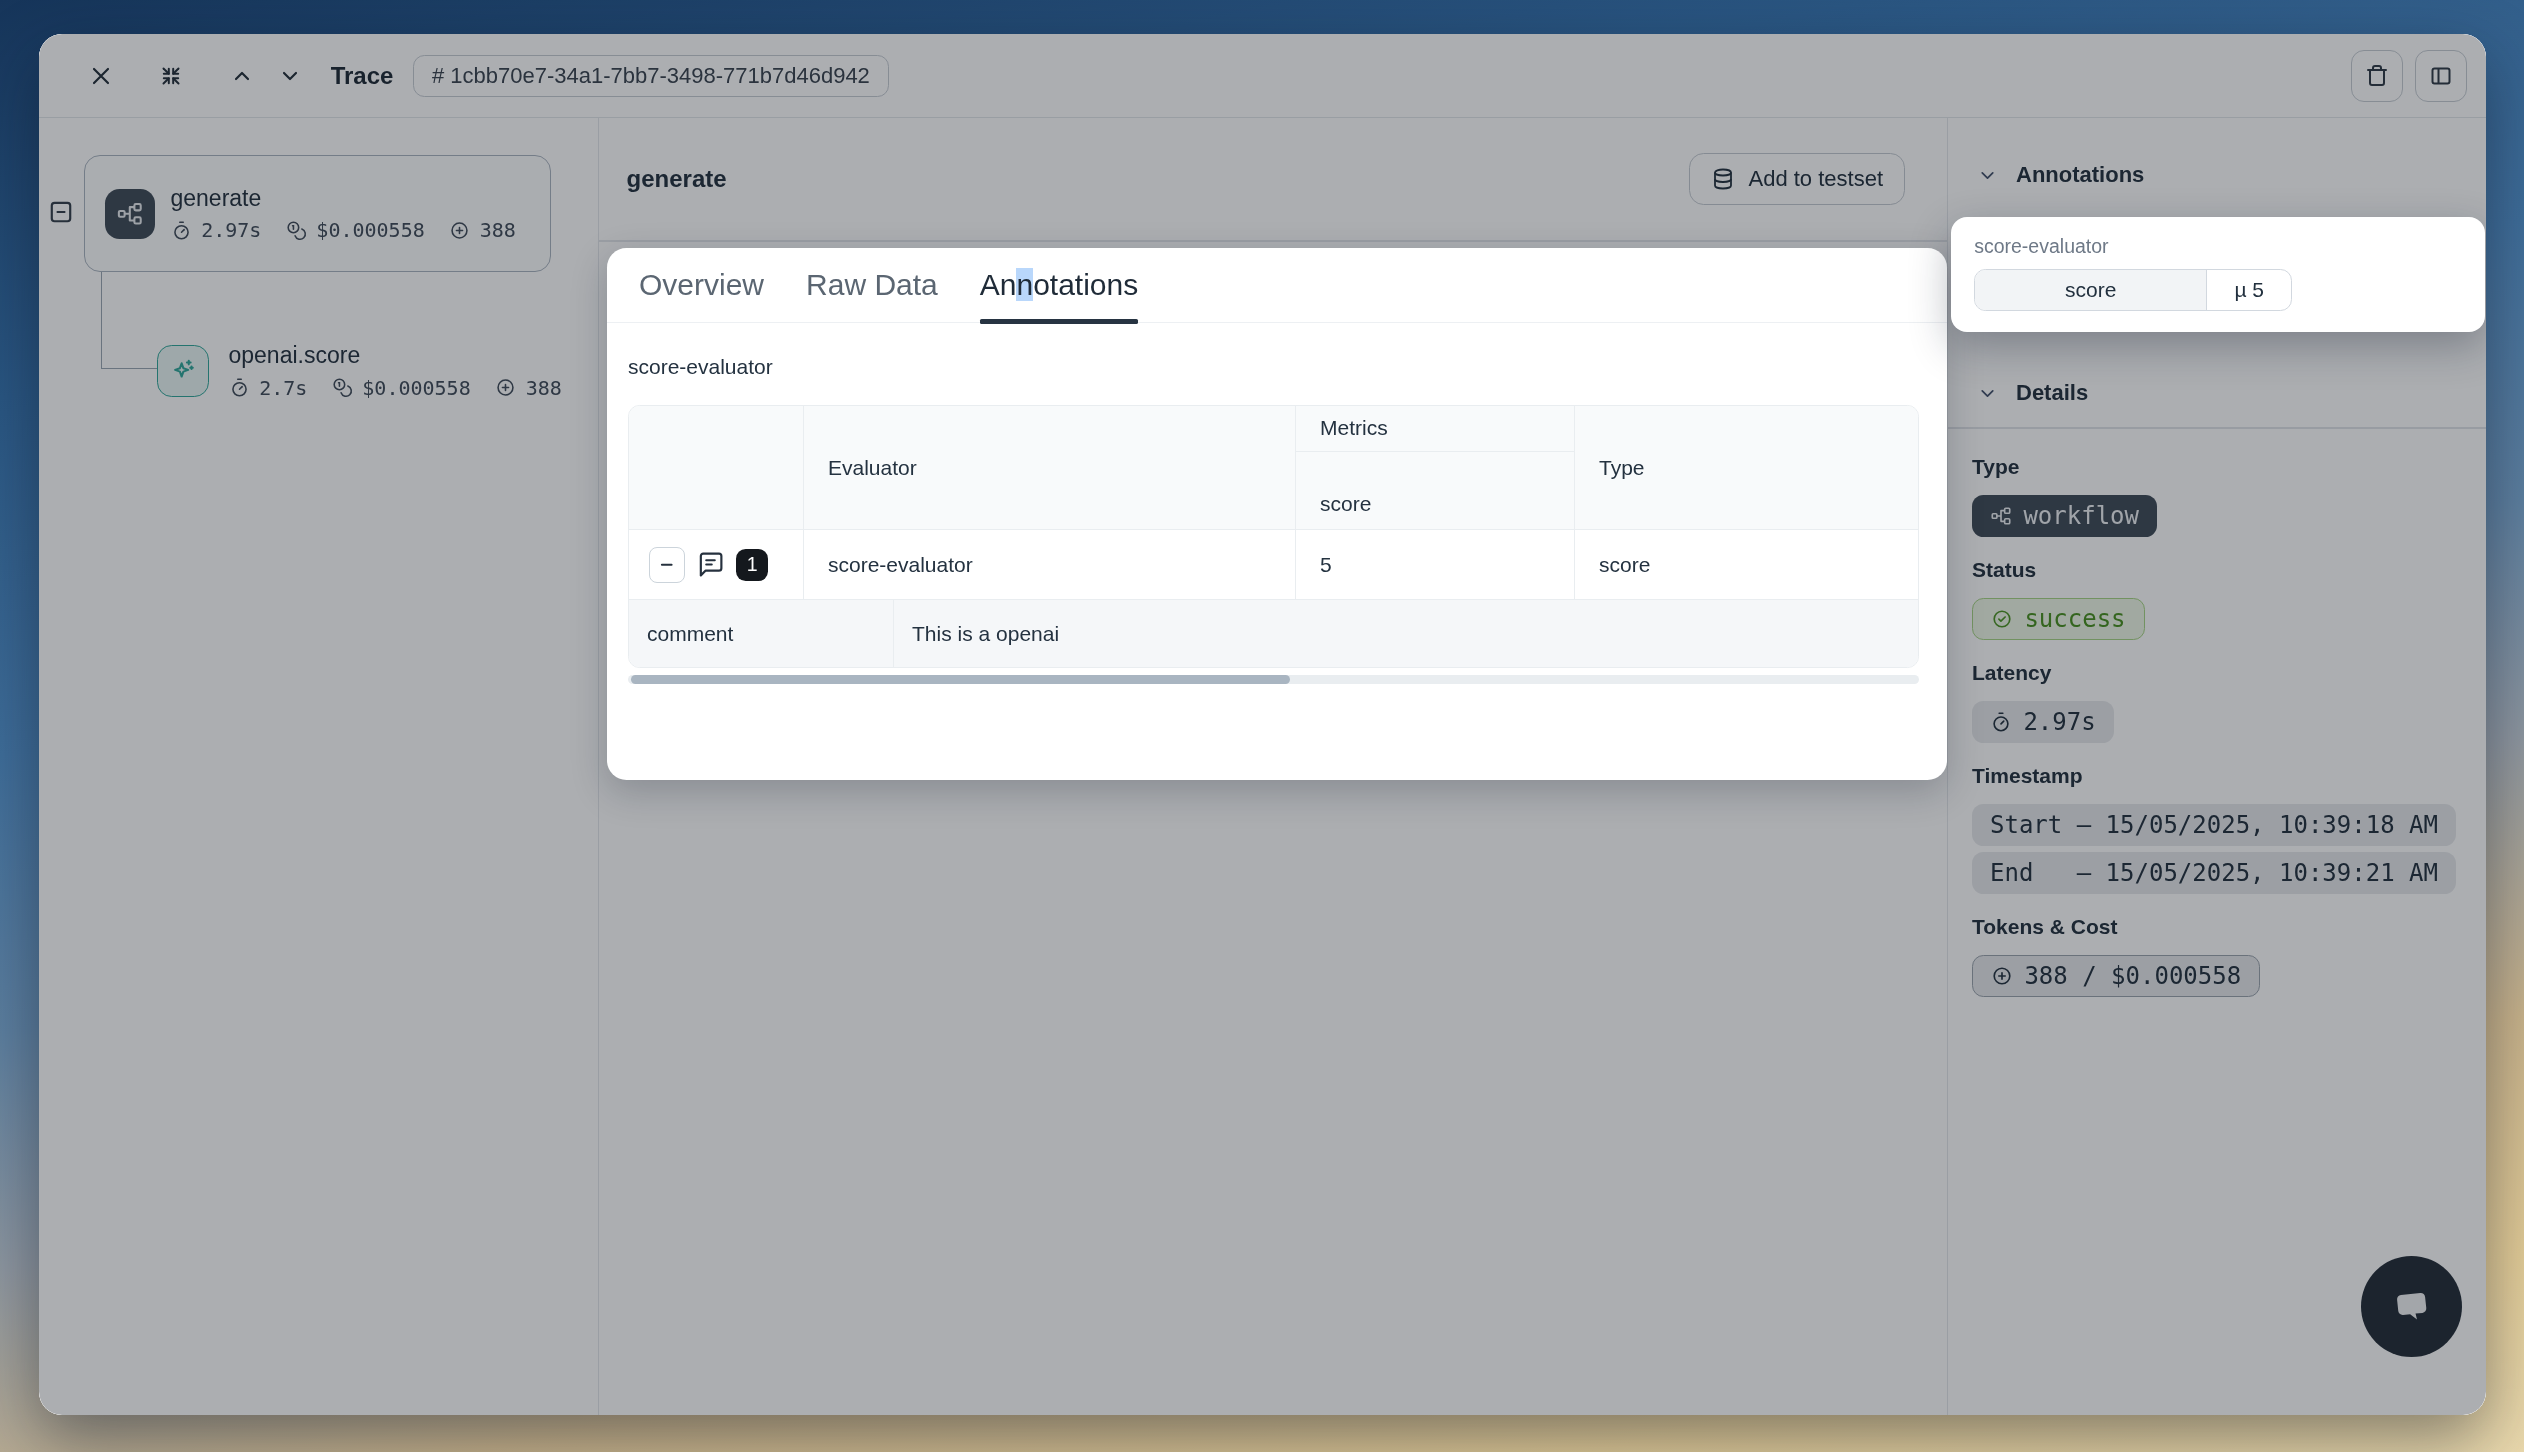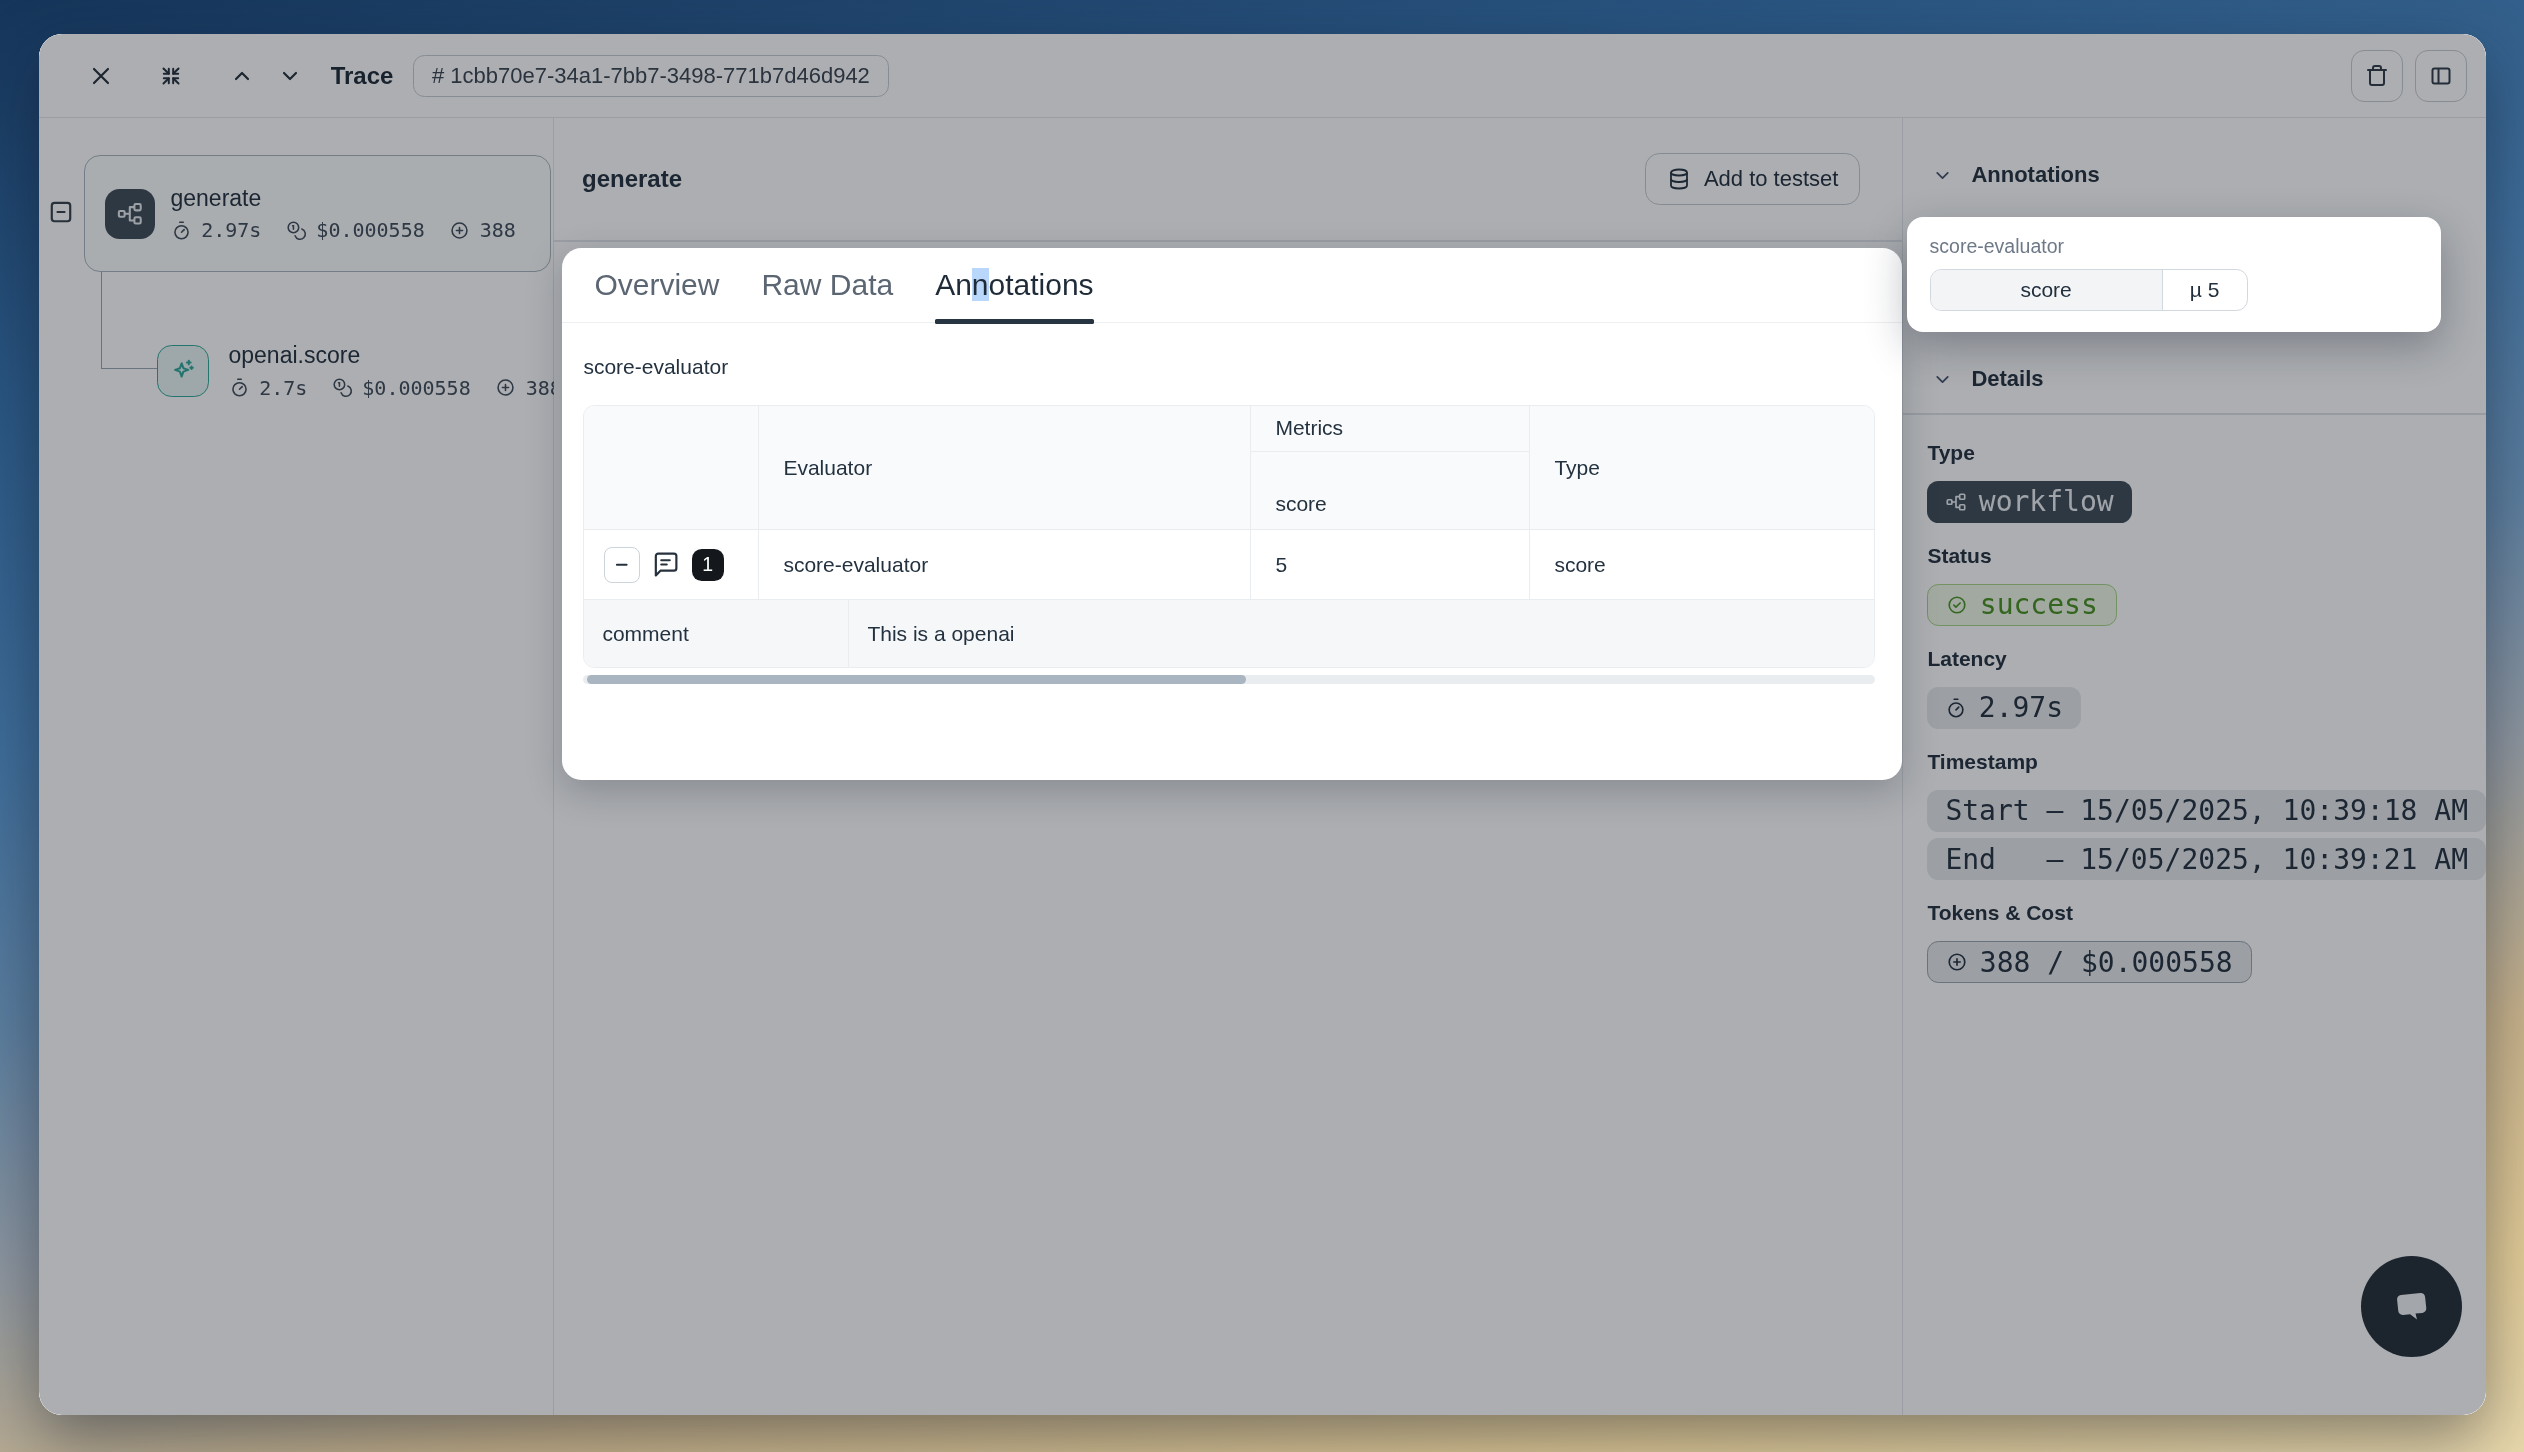--- a/index.html
+++ b/index.html
@@ -116,41 +116,41 @@
   .comment-key { width: 264px; flex:none; display:flex; align-items:center; padding-left: 18px; }
   .comment-val { flex:1; border-left: 1.6px solid #e9edf0; display:flex; align-items:center; padding-left: 18px; }
 
   .hscrollbar { margin-top: 6.5px; height: 9.7px; background:#e9edf0; border-radius: 4.9px; position: relative; }
   .hthumb { position:absolute; left: 3.2px; top: 0; height: 9.7px; width: 659px; background:#a9b5c1; border-radius: 4.9px; cursor:grab; }
 
   
   .section-header { display:flex; align-items:center; gap: 18px; margin: 44px 0 0 29px;
     font-size: 22px; font-weight: 600; color:#22303e; cursor:pointer; }
   .section-header svg { width: 21px; height: 21px; color:#42506b; }
-  .section-header.details { margin-top: 34px; }
+  .section-header.details { margin-top: 48px; }
 
   .annotation-popup { position: relative; z-index: 60; margin: 29px 0 0 3.2px; width: 534px; height: 115px;
     background:#fff; border-radius: 16px; box-shadow: 0 14.6px 41px rgba(15,25,45,.30);
     padding: 18px 23px; }
   .popup-label { font-size: 19.5px; color:#6e7987; }
   .score-control { margin-top: 11.4px; display:inline-flex; height: 42px;
     border: 1.6px solid #d2d8df; border-radius: 11.4px; overflow: hidden; background:#fff; }
   .score-name { width: 232px; background:#f2f4f6; border-right: 1.6px solid #d2d8df;
     display:flex; align-items:center; justify-content:center; font-size: 21px; color:#22303e; cursor:pointer; }
   .score-value { width: 84px; display:flex; align-items:center; justify-content:center;
     font-size: 21px; color:#22303e; cursor:pointer; }
 
   .details-divider { height: 1.6px; background:#e0e4e8; margin-top: 21px; }
 
   .field { margin: 21px 0 0 24px; }
   .field.first { margin-top: 26px; }
   .field-label { font-size: 21px; font-weight: 600; color:#22303e; }
   .badge { display:inline-flex; align-items:center; gap: 11.4px; height: 42px; padding: 12px 18px;
     border-radius: 11.4px; background:#e7e9ec; margin-top: 16px;
-    font-family:"DejaVu Sans Mono", monospace; font-size: 28px; color:#22303e; white-space: pre; }
+    font-family:"DejaVu Sans Mono", monospace; font-size: 24px; color:#22303e; white-space: pre; }
   .badge svg { width: 22px; height: 22px; flex:none; }
   .badge.type { background:#3e4a57; color:#edf0f3; }
   .badge.success { background:#eef7e6; border: 1.6px solid #a7d584; color:#47901f; }
   .badge.success svg { color:#4b9322; }
   .badge.tokens { border: 1.6px solid #9aa3ad; }
   .ts-stack { display:flex; flex-direction:column; align-items:flex-start; }
   .ts-stack .badge + .badge { margin-top: 6.5px; }
 
   .chat-fab { position:absolute; right: 24px; bottom: 58px; width: 101px; height: 101px;
     border-radius: 50%; background:#222c37; border:none; display:flex; align-items:center;

